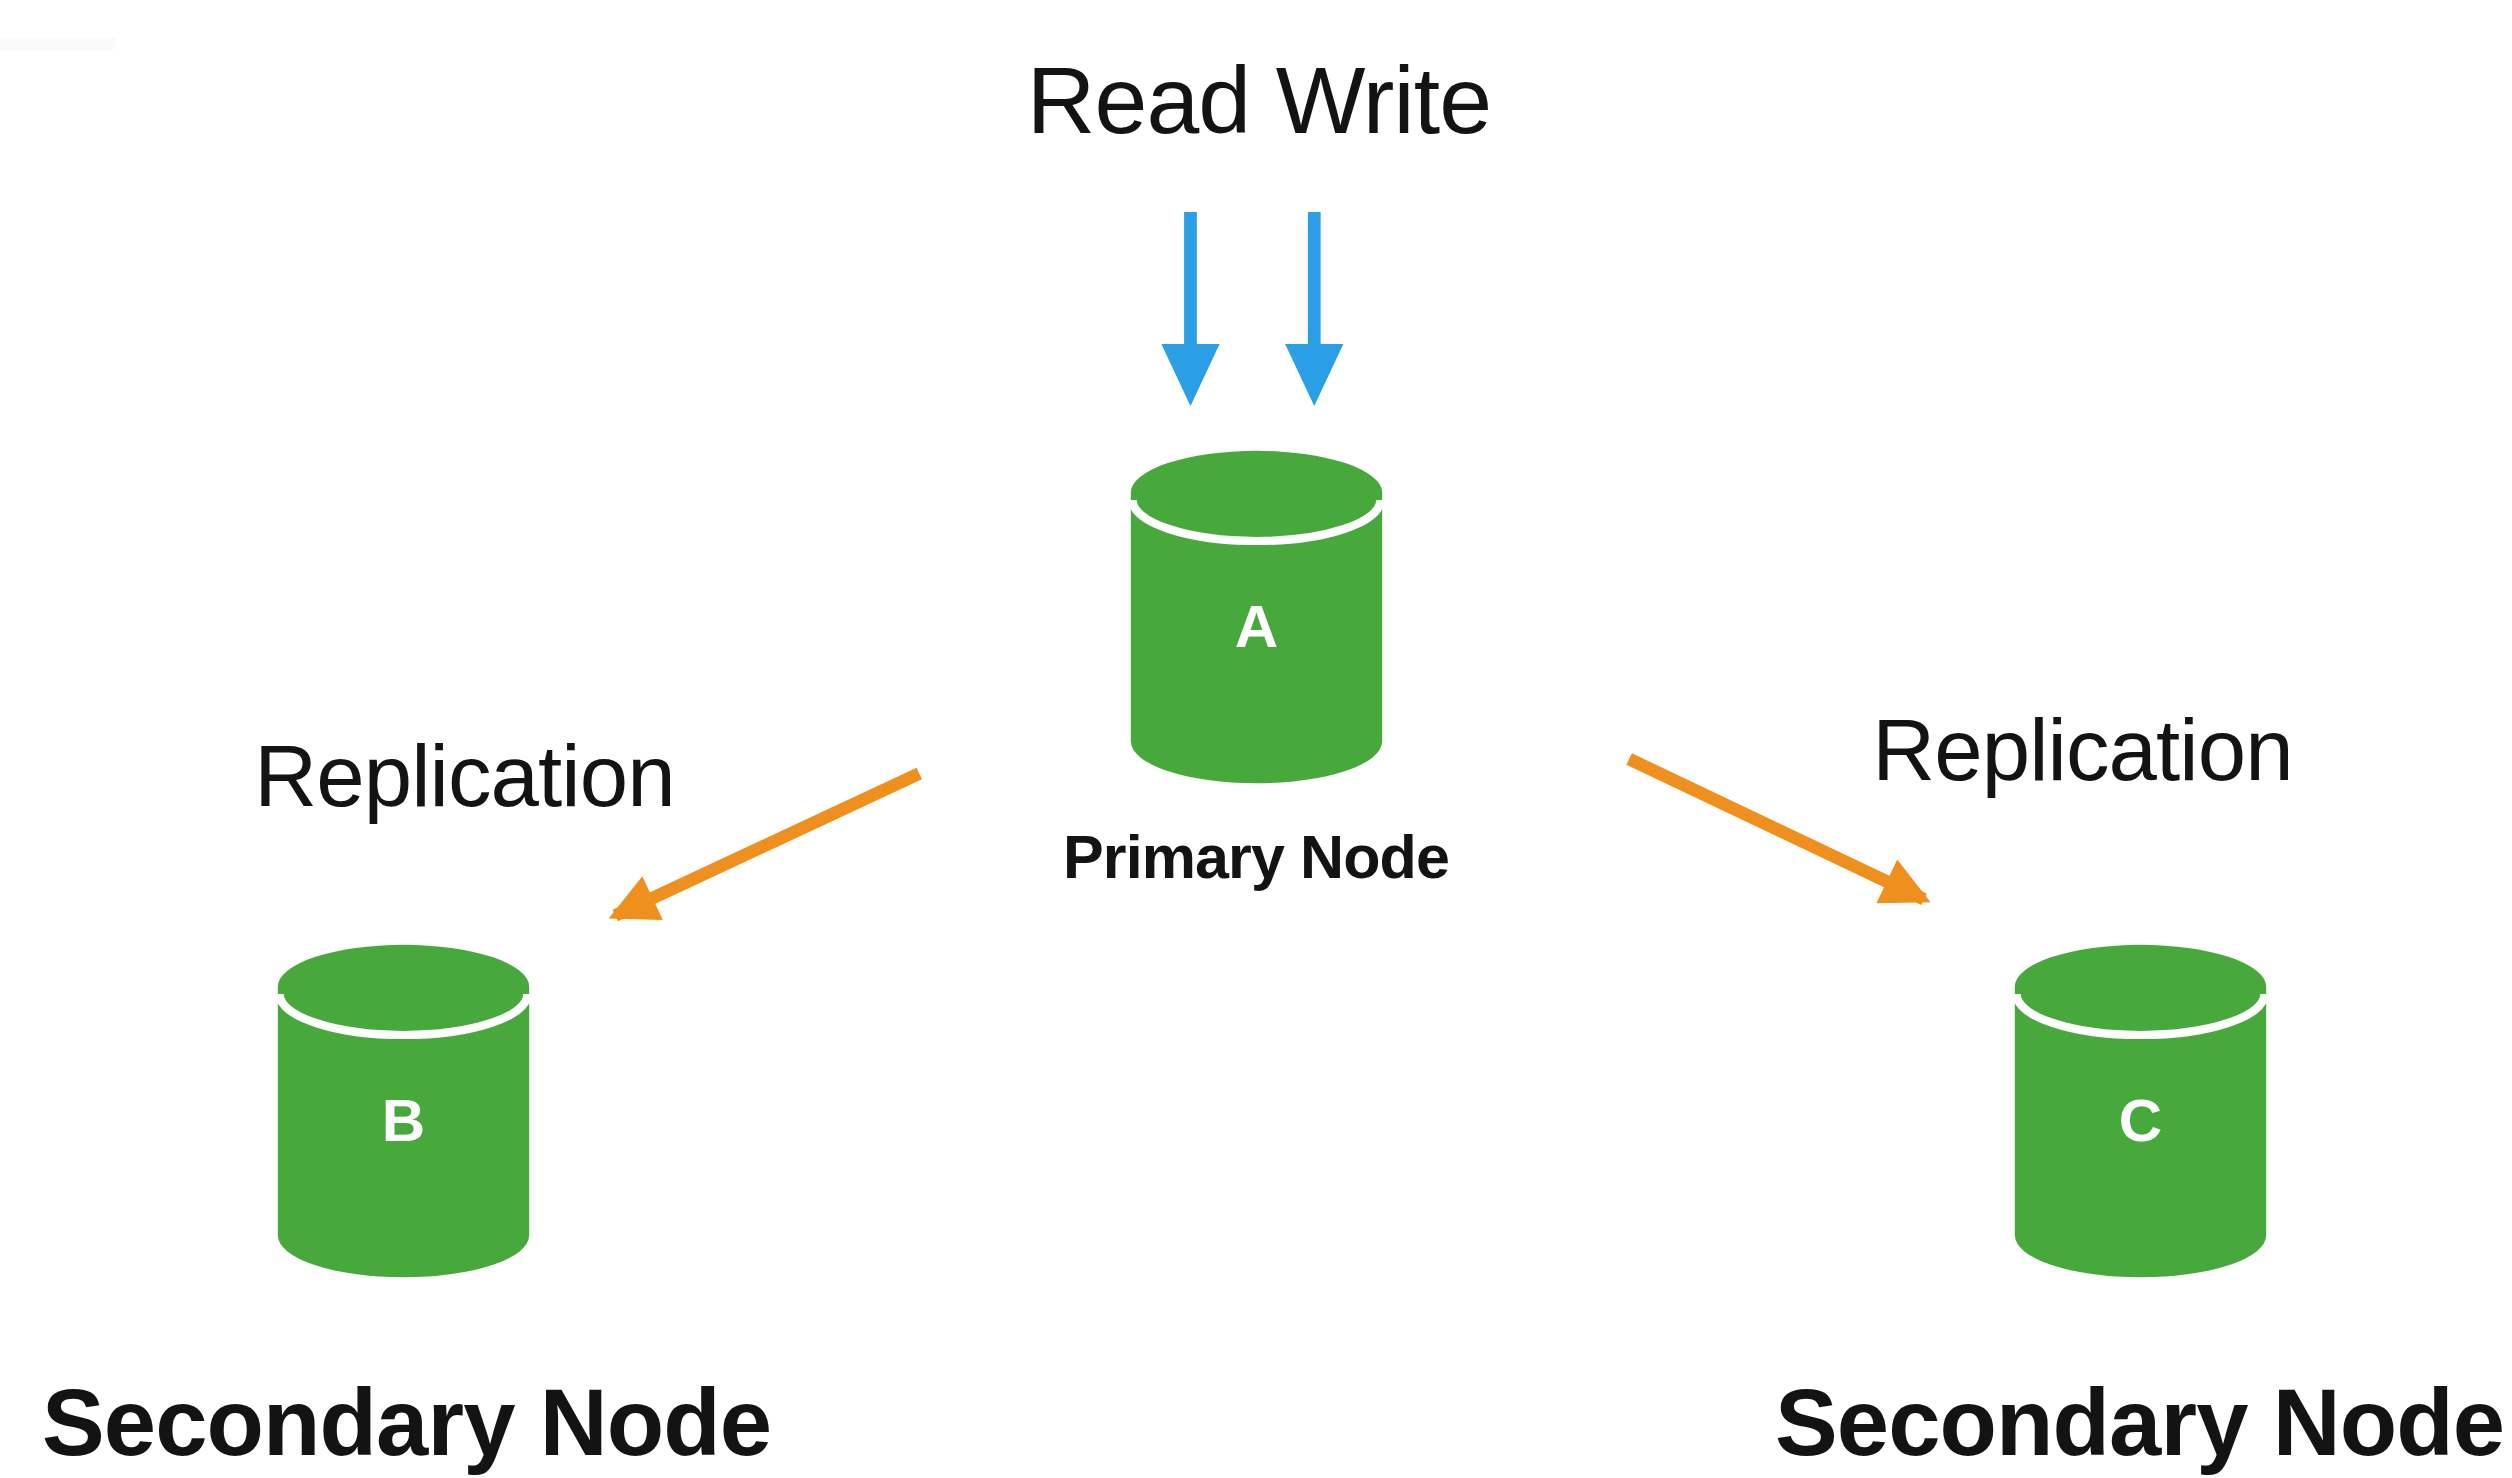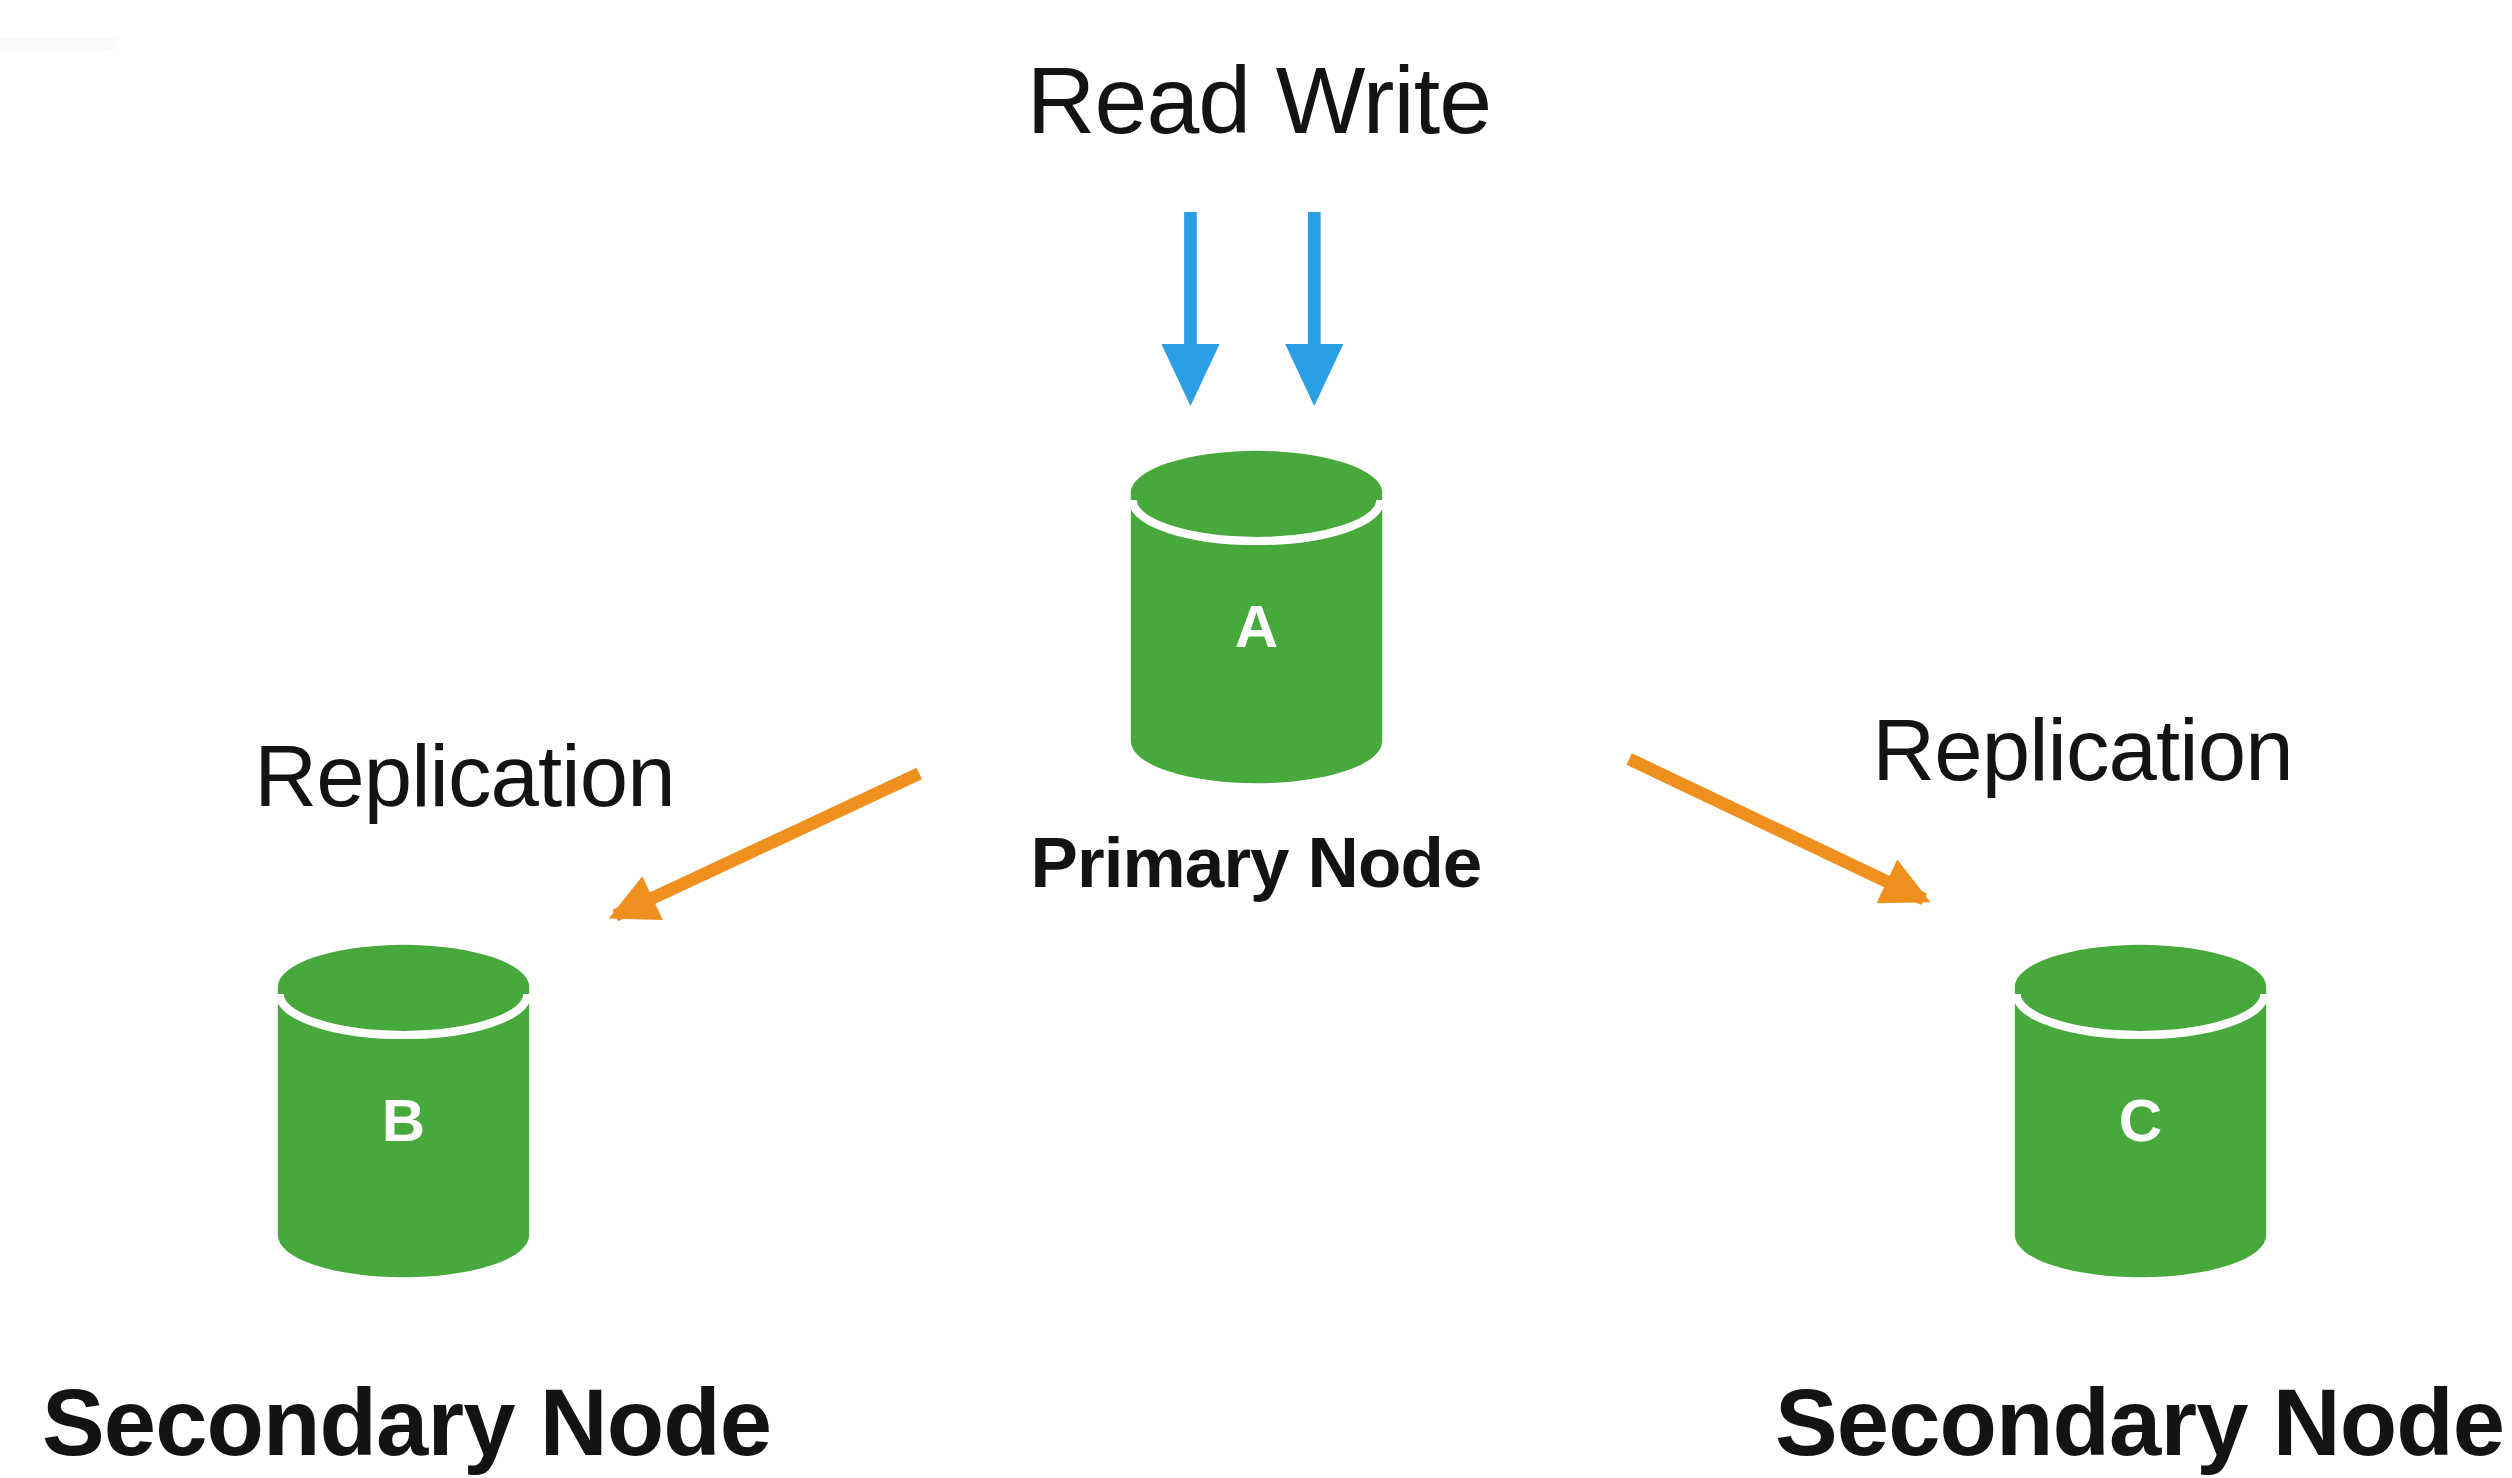--- a/index.html
+++ b/index.html
@@ -52,21 +52,21 @@
     left: 1764px;
     top: 686px;
     width: 637px;
     font-size: 87px;
     font-weight: 400;
   }
   .lbl-primary {
     left: 892px;
     top: 807px;
     width: 728px;
-    font-size: 71px;
+    font-size: 61px;
     font-weight: 700;
   }
   .lbl-secondary-left {
     left: 42px;
     top: 1356px;
     width: 728px;
     font-size: 94px;
     font-weight: 700;
   }
   .lbl-secondary-right {

